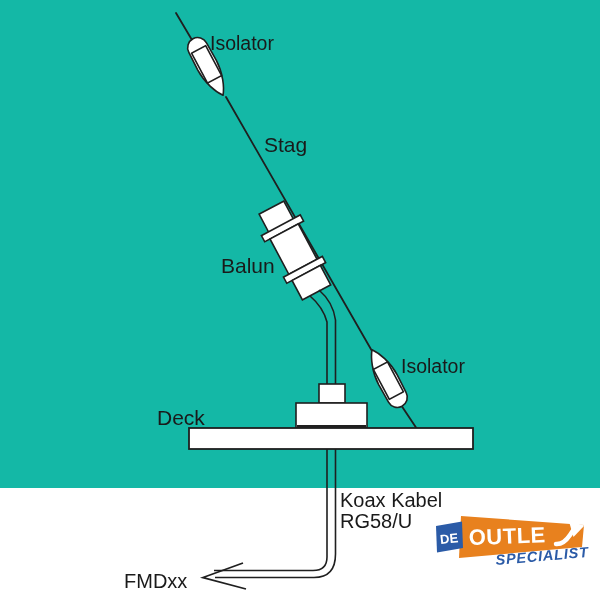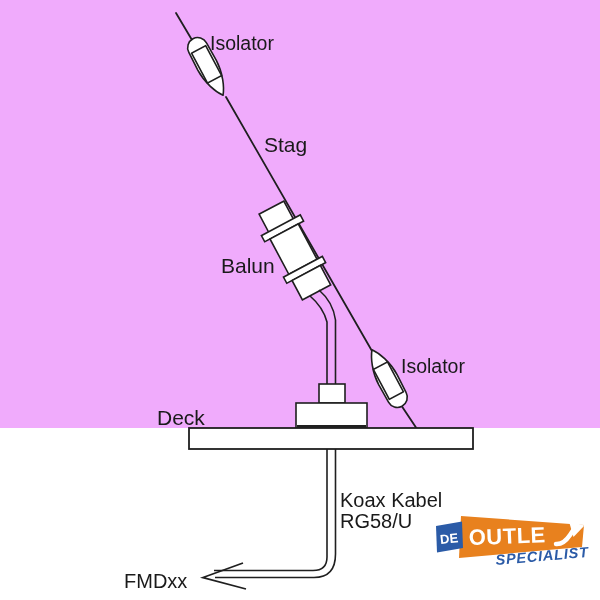--- a/index.html
+++ b/index.html
@@ -1,20 +1,20 @@
 <!DOCTYPE html>
 <html><head>
 <meta charset="utf-8">
 <style>
   html,body{margin:0;padding:0;}
   body{
     width:600px;height:600px;background:#ffffff;overflow:hidden;
     font-family:"Liberation Sans", sans-serif;
   }
-  .stage{position:relative;width:600px;height:428px;background:#f0abfc;}
+  .stage{position:relative;width:600px;height:488px;background:#14b8a6;}
   svg{position:absolute;left:0;top:0;}
   svg text{stroke:none;}
   .diagram-label{font-family:"Liberation Sans", sans-serif;}
   .logo-text{font-family:"Liberation Sans", sans-serif;font-weight:bold;}
 </style>
 </head>
 <body>
 
 <div class="stage">
 <svg width="600" height="600" viewBox="0 0 600 600" xmlns="http://www.w3.org/2000/svg">

